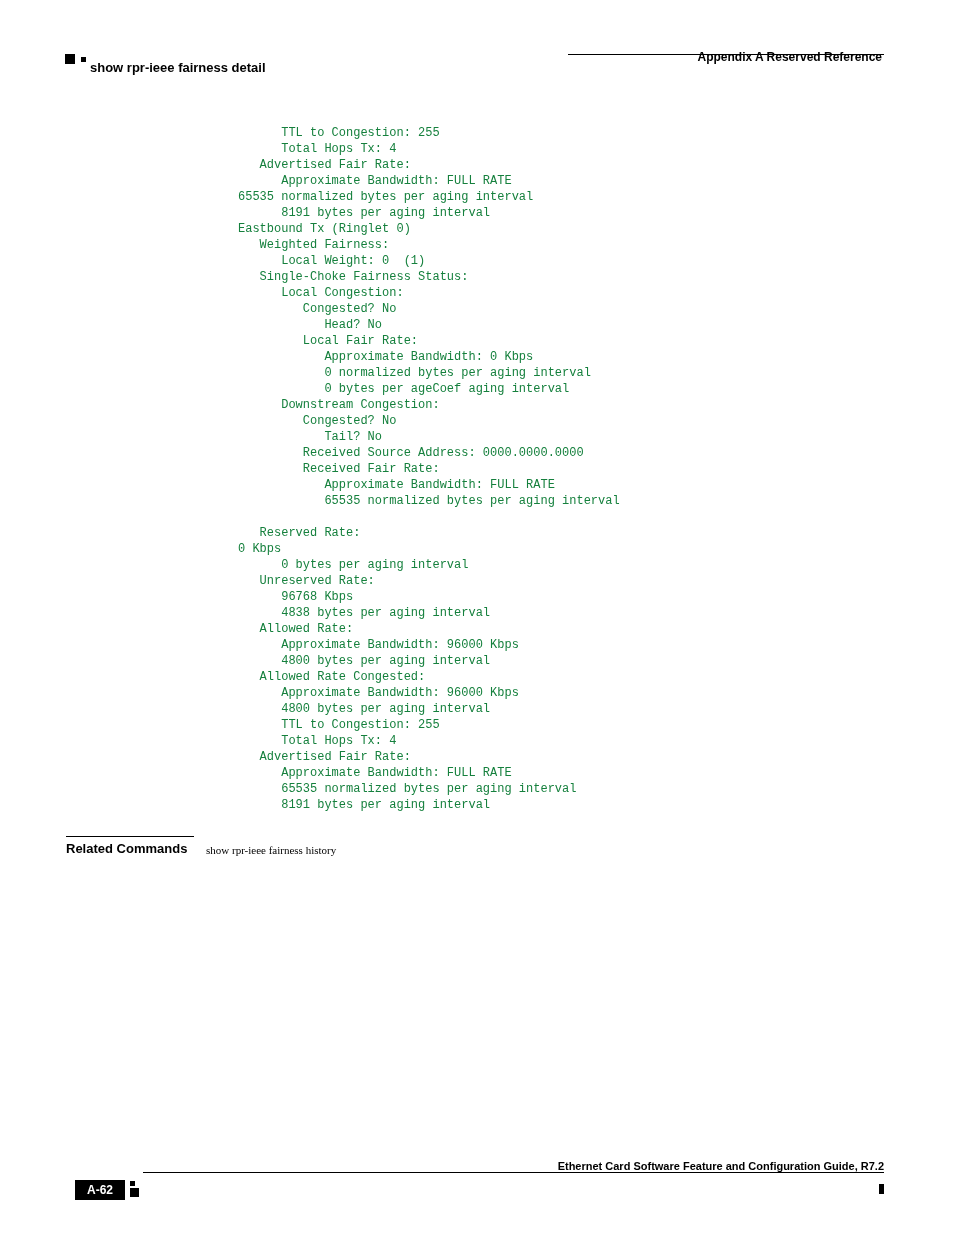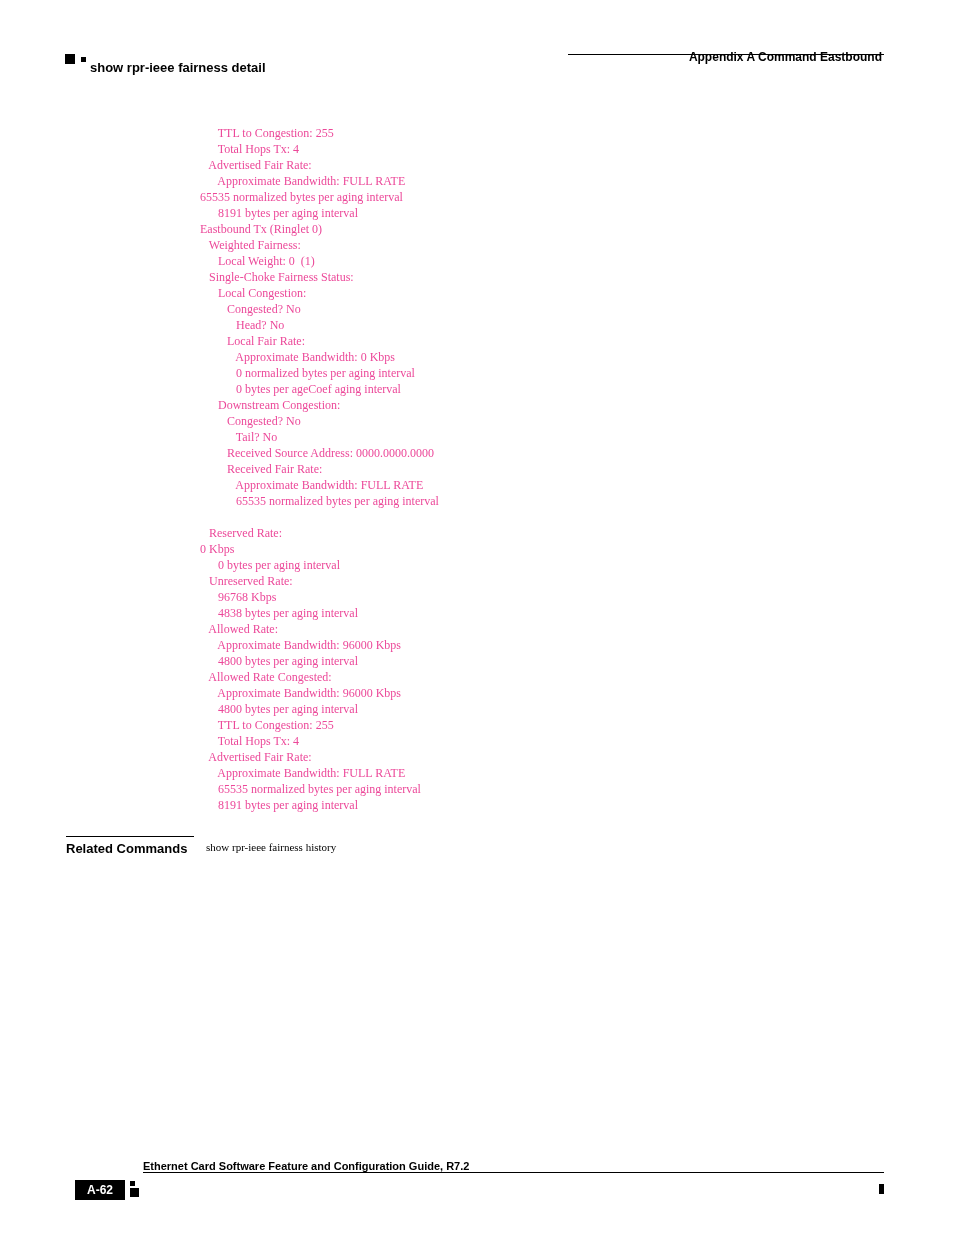--- a/index.html
+++ b/index.html
@@ -53,40 +53,41 @@
       height: 5px;
       margin-top: 3px;
     }
     .content {
       position: absolute;
       top: 125px;
       left: 200px;
       right: 70px;
     }
     .code-block {
-      font-family: Liberation Serif, serif;
+      font-family: Liberation Mono, monospace;
       font-size: 12px;
       line-height: 16px;
       white-space: pre;
-      color: #ec4899;
+      color: #15803d;
+      margin-left: 38px;
     }
     .related-section {
       position: absolute;
       top: 836px;
       left: 66px;
       right: 70px;
     }
     .related-rule {
       width: 128px;
       border-top: 1.5px solid #000;
       margin-bottom: 4px;
     }
     .related-row {
       display: flex;
-      align-items: flex-start;
+      align-items: flex-end;
     }
     .related-label {
       font-weight: bold;
       font-size: 13px;
       width: 140px;
     }
     .related-text {
       font-family: "Times New Roman", Times, serif;
       font-size: 11px;
     }
@@ -103,20 +104,21 @@
     }
     .footer-row {
       display: flex;
       align-items: center;
       padding-left: 10px;
     }
     .footer-title {
       font-weight: bold;
       font-size: 11px;
       margin-left: 78px;
+      text-align: right;
     }
     .page-num-box {
       background: #000;
       color: #fff;
       font-weight: bold;
       font-size: 12px;
       padding: 3px 12px;
       display: inline-block;
       margin-top: 3px;
     }
@@ -131,21 +133,21 @@
   </style>
 </head>
 <body>
 
 <div class="page">
   <div class="header-left-marks">
     <div class="black-sq"></div>
     <div class="black-sq small"></div>
   </div>
   <div class="header-rule"></div>
-  <div class="header-right">Appendix A Command Eastbound</div>
+  <div class="header-right">Appendix A Reserved Reference</div>
   <div class="header-left">show rpr-ieee fairness detail</div>
 
   <div class="content">
     <div class="code-block">      TTL to Congestion: 255
       Total Hops Tx: 4
    Advertised Fair Rate:
       Approximate Bandwidth: FULL RATE
 65535 normalized bytes per aging interval
       8191 bytes per aging interval
 Eastbound Tx (Ringlet 0)

